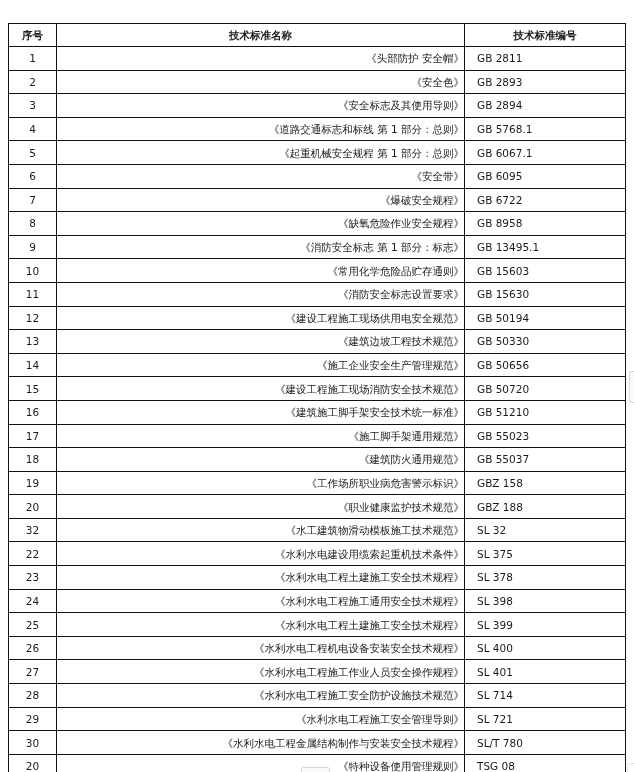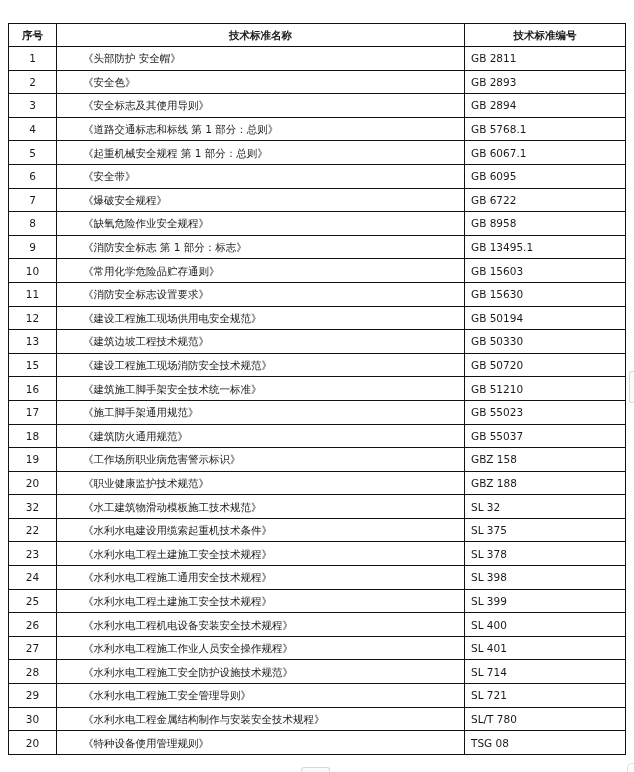--- a/index.html
+++ b/index.html
@@ -35,22 +35,22 @@
     .doc-table th {
       font-weight: bold;
       text-align: center;
       font-size: 10.5px;
     }
     .doc-table thead tr th { height: 22px; }
     .col-no { width: 48px; }
     .col-name { width: 408px; }
     .col-code { width: 161px; }
     td.cell-no { text-align: center; }
-    td.cell-name { padding-left: 26px; text-align: left; }
-    td.cell-code { padding-left: 6px; text-align: left; }
+    td.cell-name { padding-left: 16px; text-align: right; }
+    td.cell-code { padding-left: 12px; text-align: left; }
     .side-tab {
       position: absolute;
       right: 0px;
       top: 371px;
       width: 4px;
       height: 30px;
       border: 1px solid #d8d8d8;
       border-right: none;
       border-radius: 3px 0 0 3px;
       background: #fafafa;
@@ -153,20 +153,25 @@
         <td class="cell-no">12</td>
         <td class="cell-name">《建设工程施工现场供用电安全规范》</td>
         <td class="cell-code">GB 50194</td>
       </tr>
       <tr>
         <td class="cell-no">13</td>
         <td class="cell-name">《建筑边坡工程技术规范》</td>
         <td class="cell-code">GB 50330</td>
       </tr>
       <tr>
+        <td class="cell-no">14</td>
+        <td class="cell-name">《施工企业安全生产管理规范》</td>
+        <td class="cell-code">GB 50656</td>
+      </tr>
+      <tr>
         <td class="cell-no">15</td>
         <td class="cell-name">《建设工程施工现场消防安全技术规范》</td>
         <td class="cell-code">GB 50720</td>
       </tr>
       <tr>
         <td class="cell-no">16</td>
         <td class="cell-name">《建筑施工脚手架安全技术统一标准》</td>
         <td class="cell-code">GB 51210</td>
       </tr>
       <tr>

